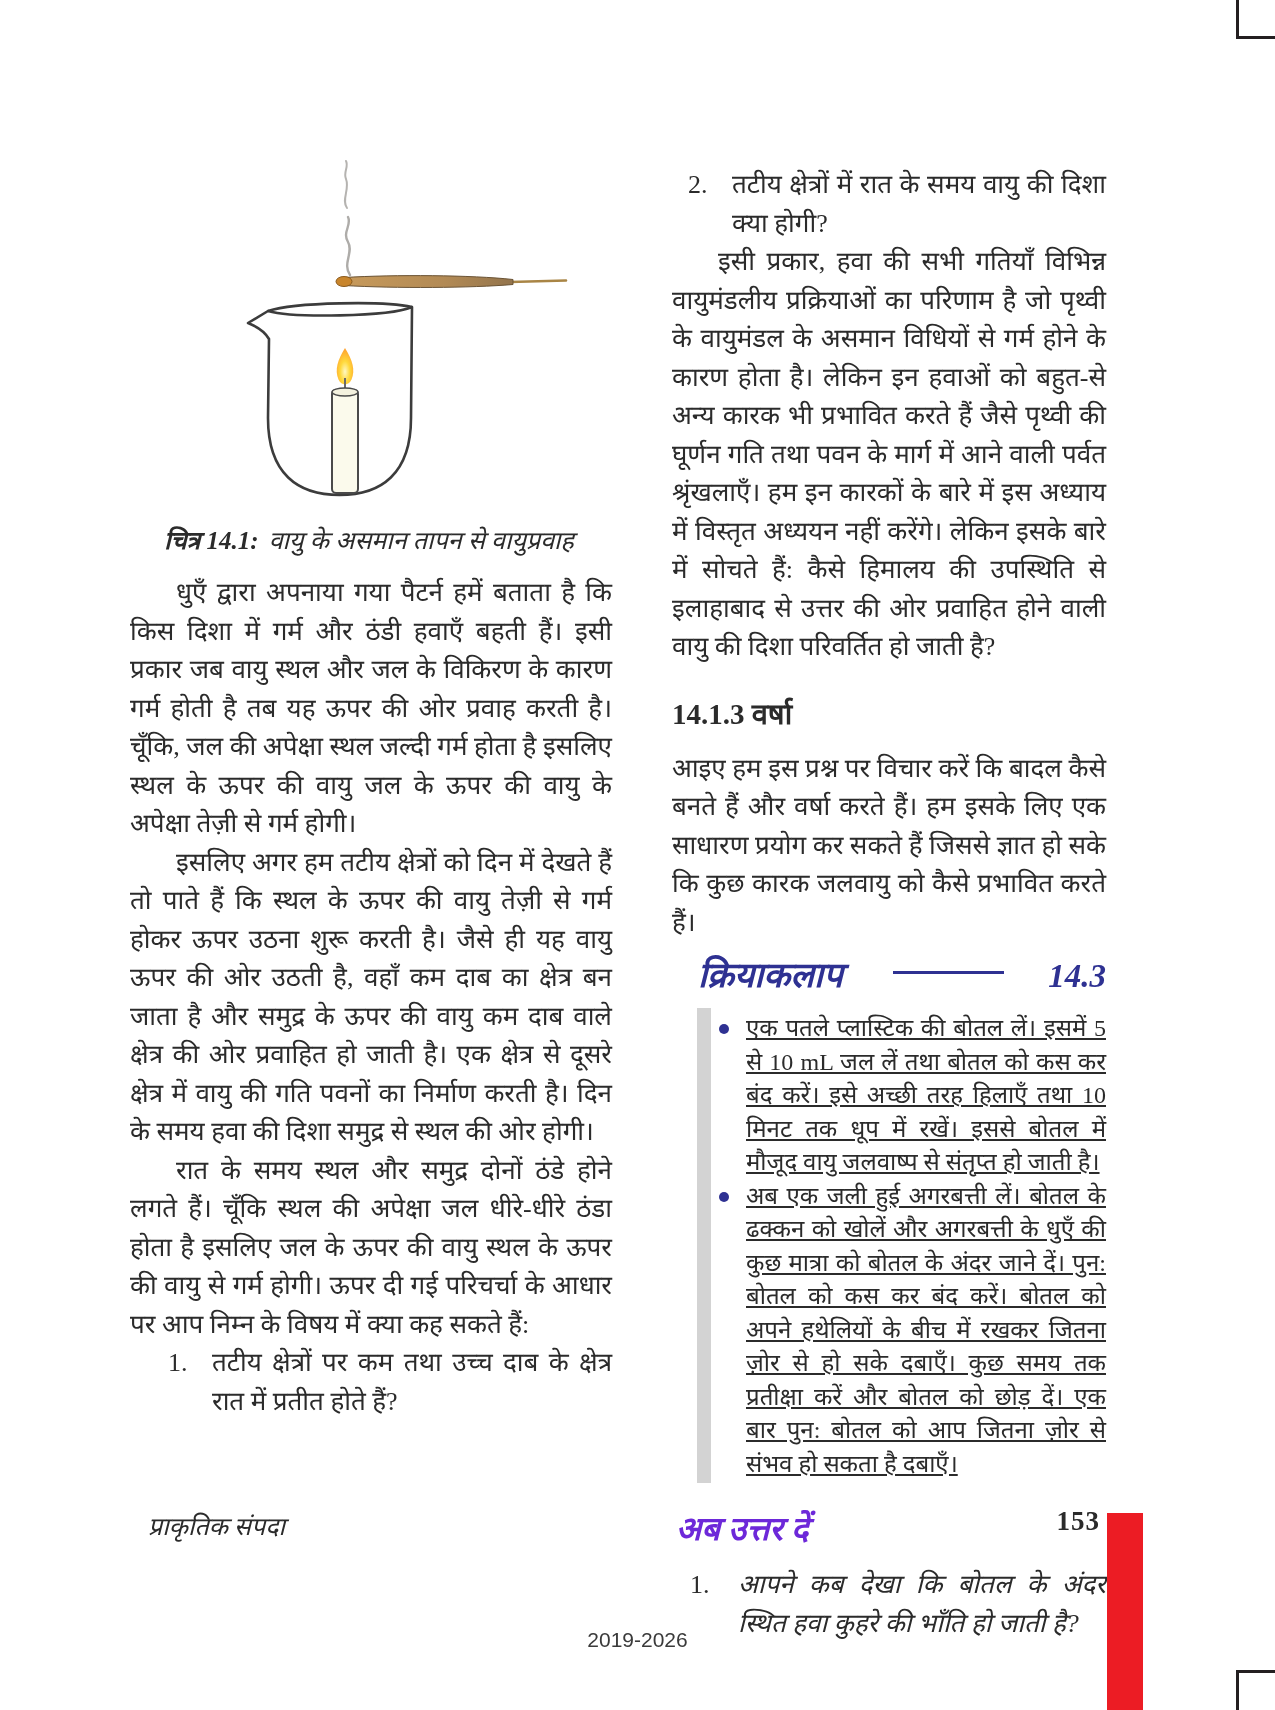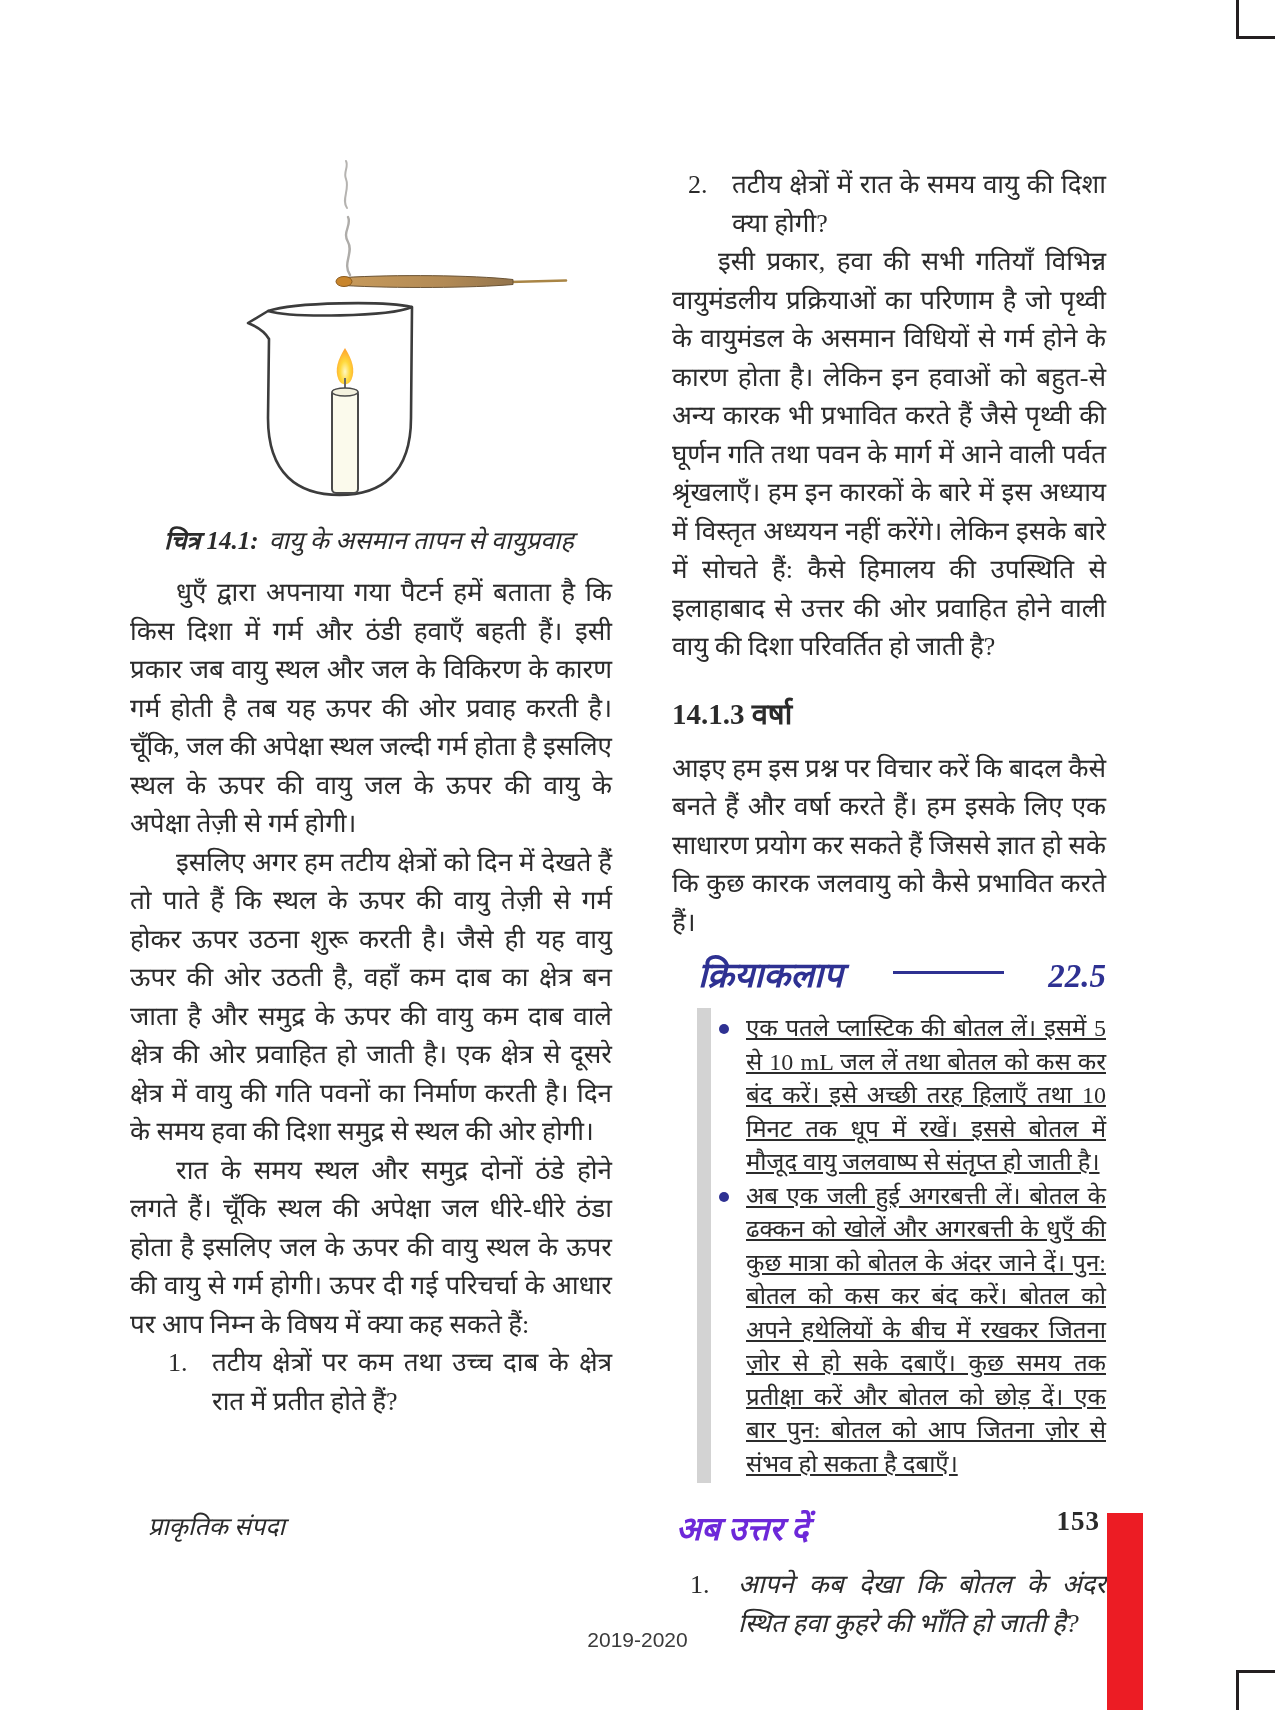--- a/index.html
+++ b/index.html
@@ -165,21 +165,21 @@
 
     <p class="body">इसी प्रकार, हवा की सभी गतियाँ विभिन्न वायुमंडलीय प्रक्रियाओं का परिणाम है जो पृथ्वी के वायुमंडल के असमान विधियों से गर्म होने के कारण होता है। लेकिन इन हवाओं को बहुत-से अन्य कारक भी प्रभावित करते हैं जैसे पृथ्वी की घूर्णन गति तथा पवन के मार्ग में आने वाली पर्वत श्रृंखलाएँ। हम इन कारकों के बारे में इस अध्याय में विस्तृत अध्ययन नहीं करेंगे। लेकिन इसके बारे में सोचते हैं: कैसे हिमालय की उपस्थिति से इलाहाबाद से उत्तर की ओर प्रवाहित होने वाली वायु की दिशा परिवर्तित हो जाती है?</p>
 
     <h3 class="sec-heading">14.1.3 वर्षा</h3>
 
     <p class="body noindent">आइए हम इस प्रश्न पर विचार करें कि बादल कैसे बनते हैं और वर्षा करते हैं। हम इसके लिए एक साधारण प्रयोग कर सकते हैं जिससे ज्ञात हो सके कि कुछ कारक जलवायु को कैसे प्रभावित करते हैं।</p>
 
     <div class="activity-heading">
       <span class="act-label">क्रियाकलाप</span>
       <span class="act-rule"></span>
-      <span class="act-number">22.5</span>
+      <span class="act-number">14.3</span>
     </div>
 
     <div class="activity-box">
       <div class="activity-bar"></div>
       <div class="activity-bullet">
         <span class="dot"></span>
         <span>एक पतले प्लास्टिक की बोतल लें। इसमें 5 से 10 mL जल लें तथा बोतल को कस कर बंद करें। इसे अच्छी तरह हिलाएँ तथा 10 मिनट तक धूप में रखें। इससे बोतल में मौजूद वायु जलवाष्प से संतृप्त हो जाती है।</span>
       </div>
       <div class="activity-bullet">
         <span class="dot"></span>
@@ -191,20 +191,20 @@
 
     <div class="qrow answer-q">
       <span class="qnum">1.</span>
       <span class="qtext">आपने कब देखा कि बोतल के अंदर स्थित हवा कुहरे की भाँति हो जाती है?</span>
     </div>
   </div>
 
   <div class="footer-left">प्राकृतिक संपदा</div>
   <div class="page-number">153</div>
   <div class="red-bar"></div>
-  <div class="footer-center">2019-2020</div>
+  <div class="footer-center">2019-2026</div>
 
   <div class="crop tr-v"></div>
   <div class="crop tr-h"></div>
   <div class="crop br-v"></div>
   <div class="crop br-h"></div>
 
 </div>
 
 </body></html>

